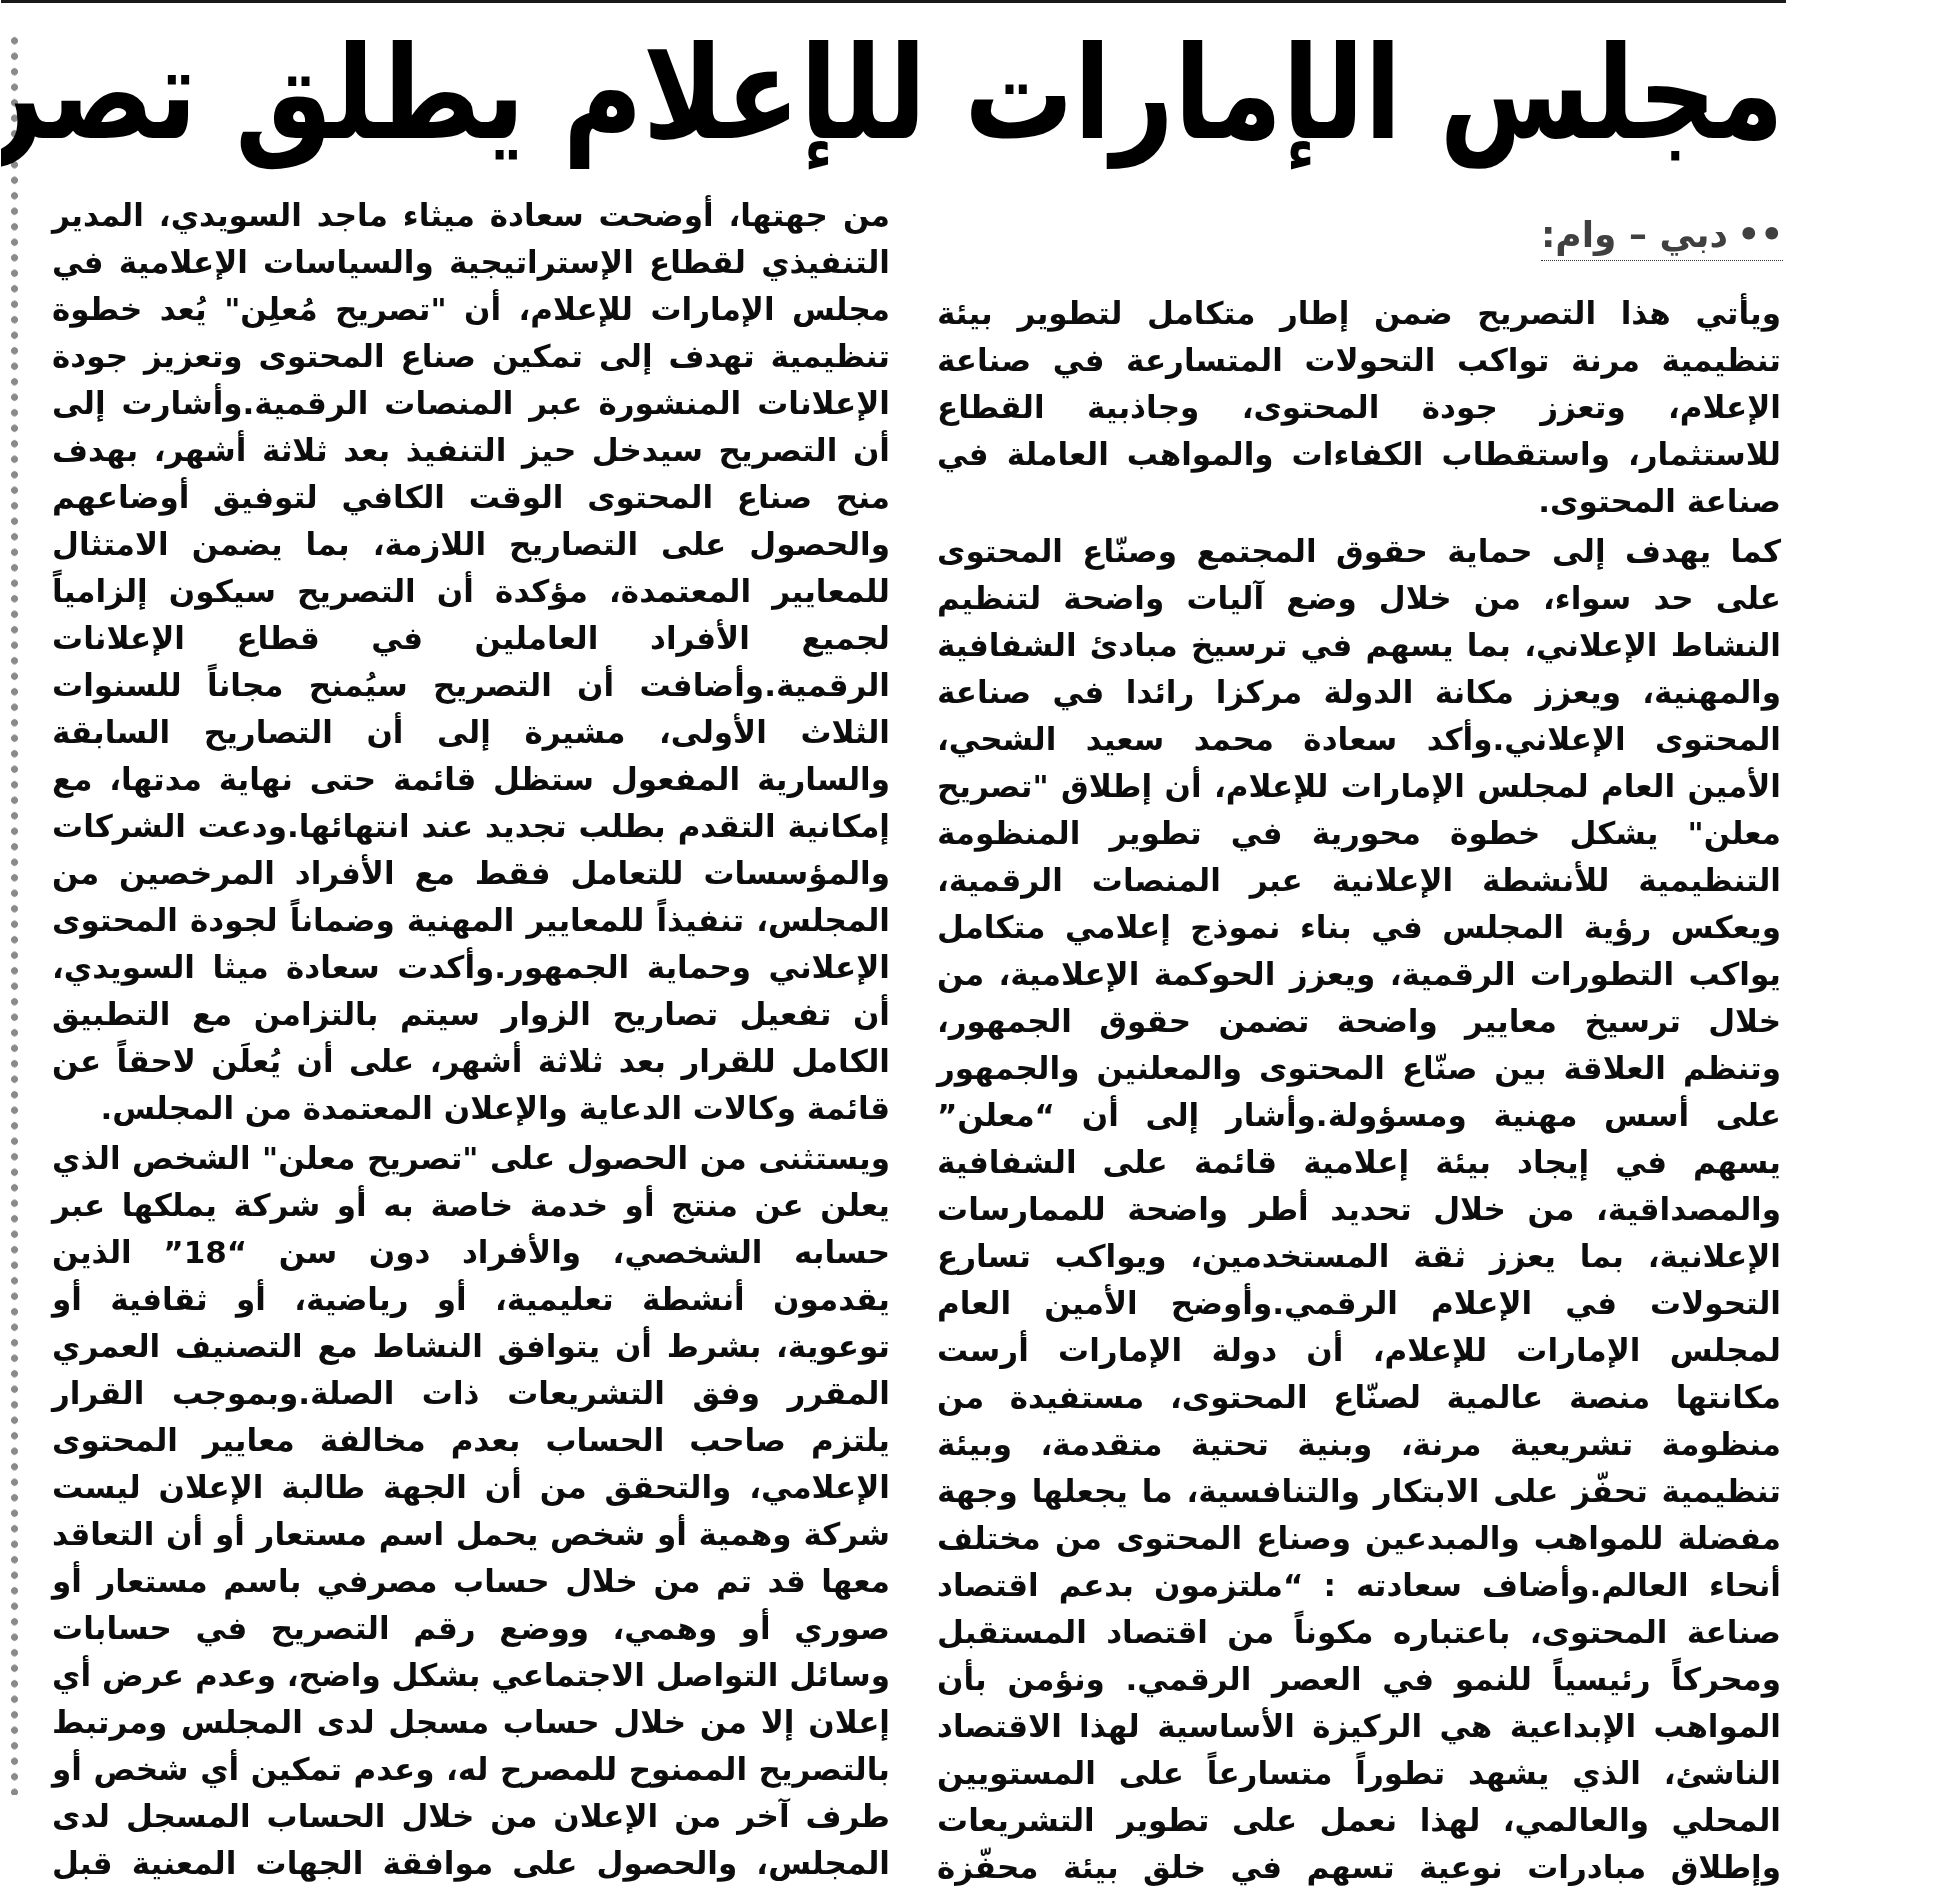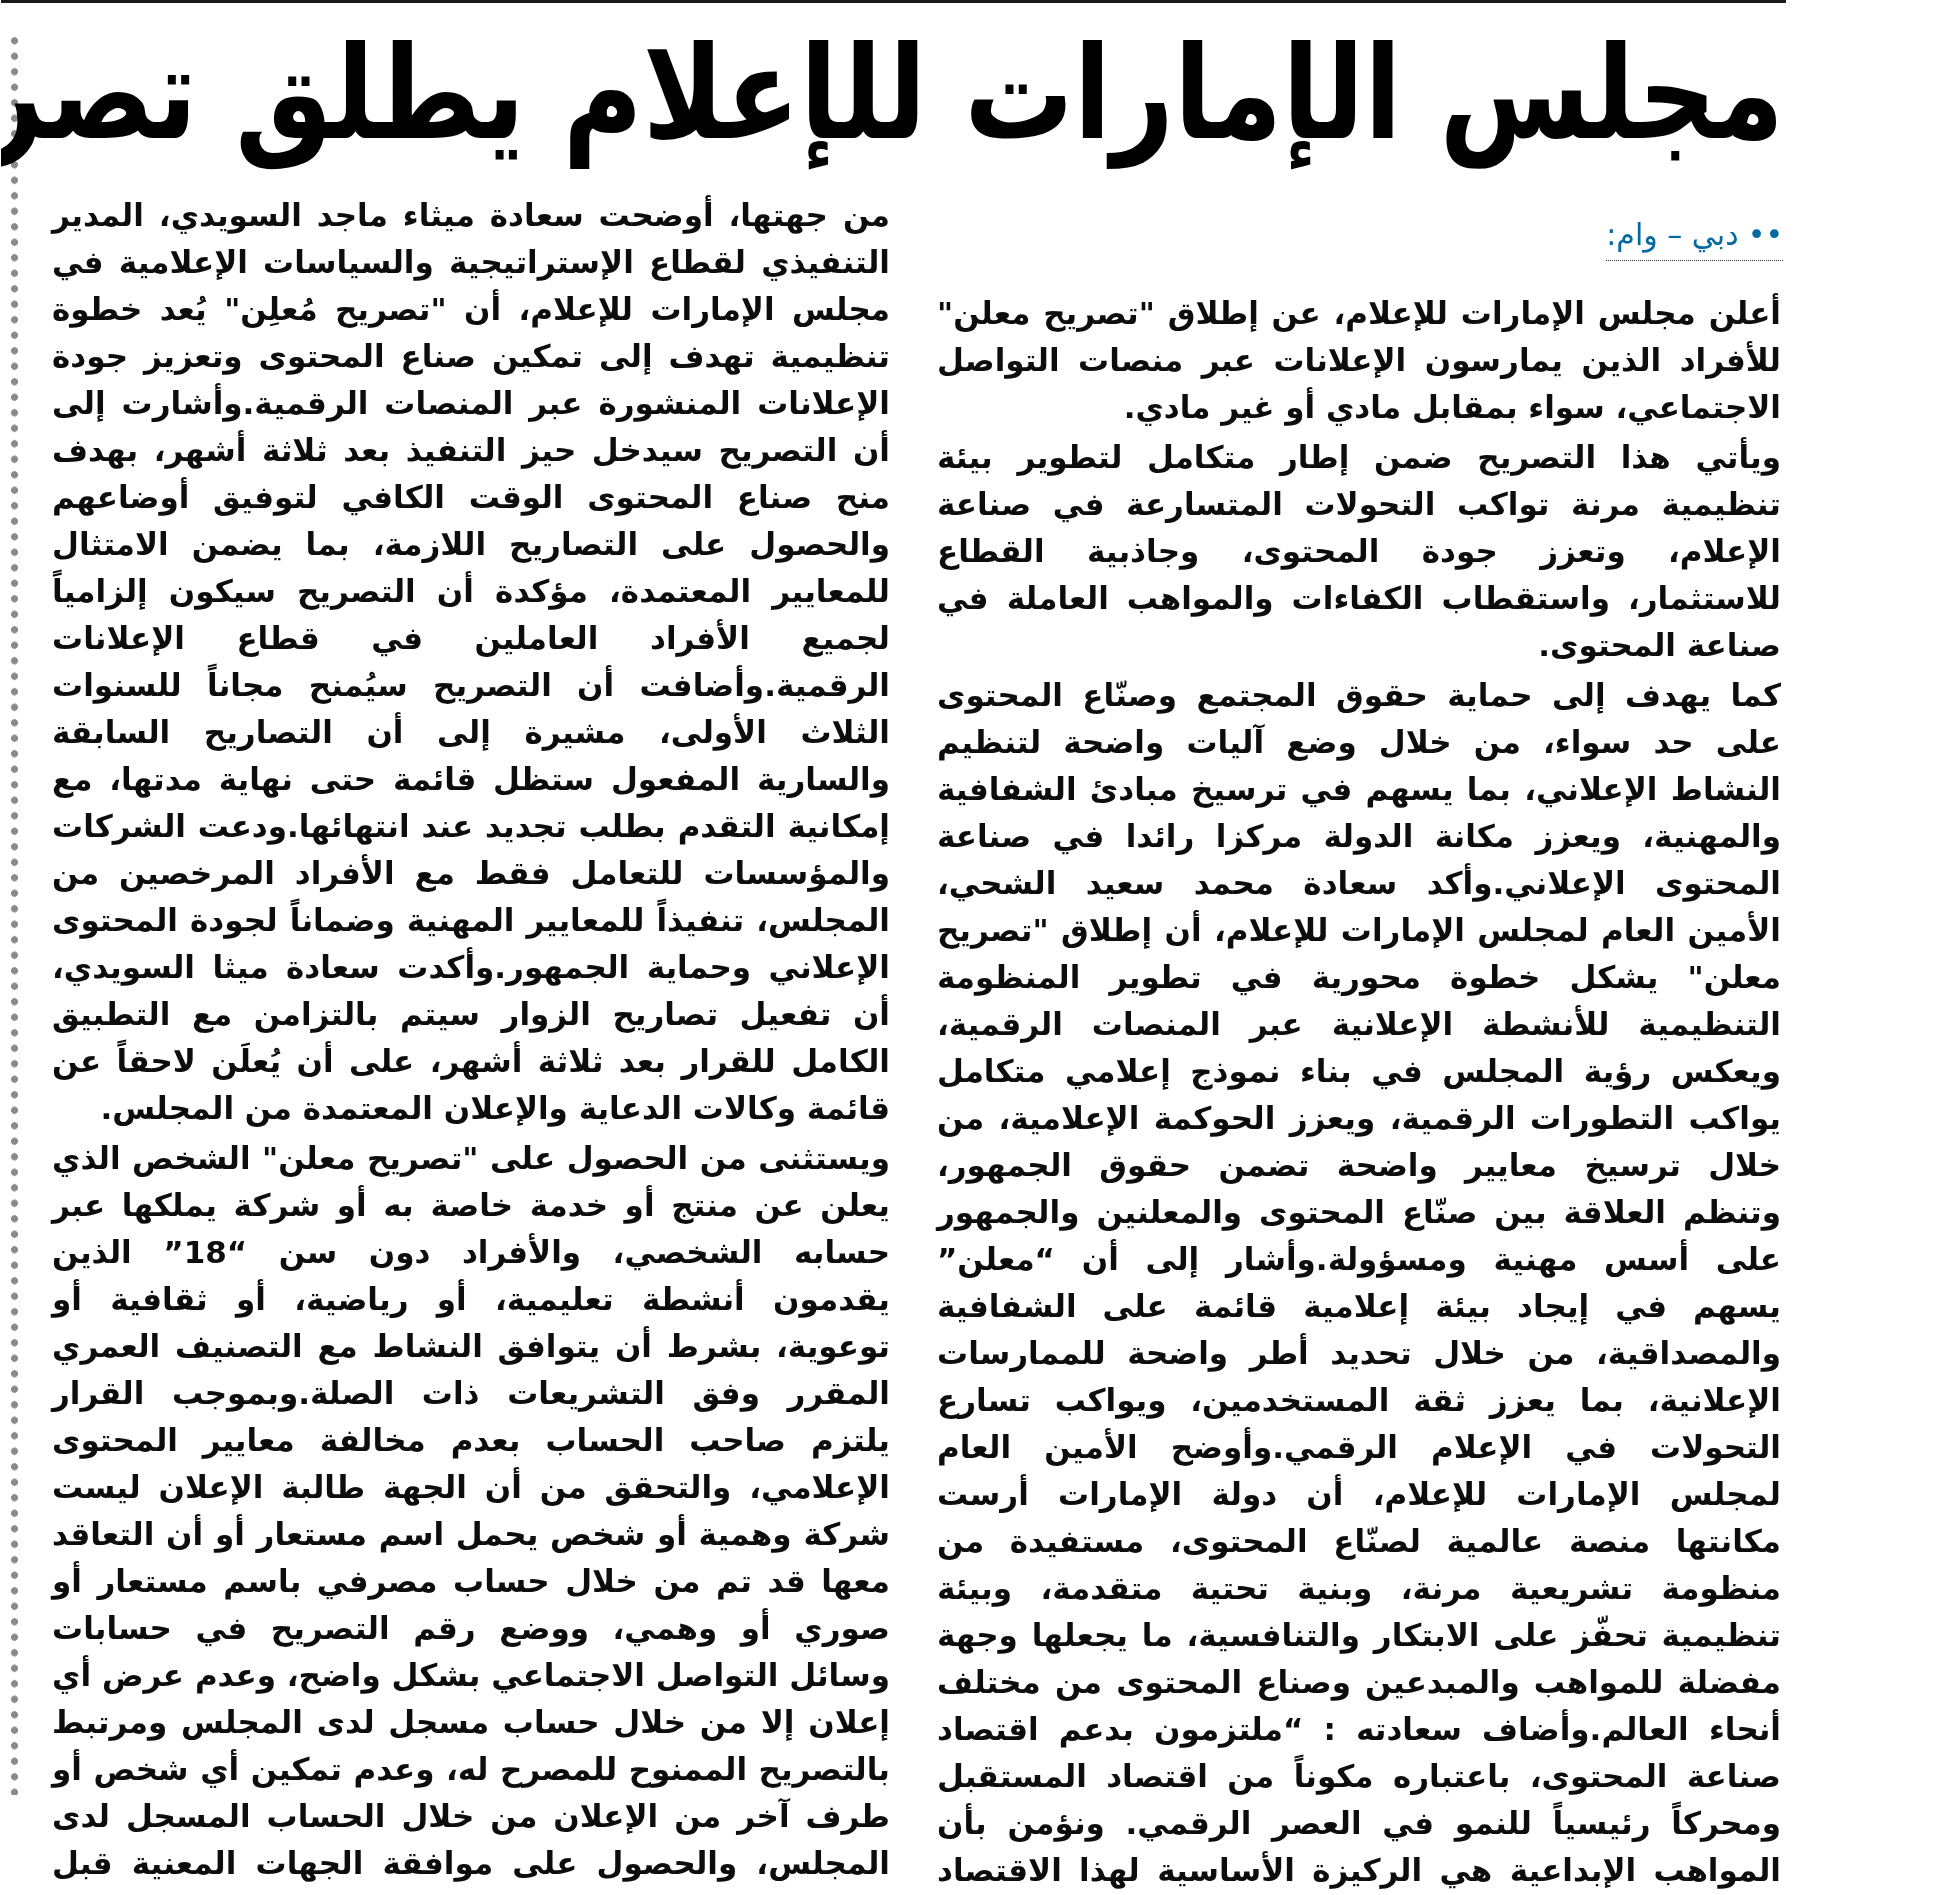--- a/index.html
+++ b/index.html
@@ -89,44 +89,43 @@
     }
     .dateline-wrap {
       position: absolute;
       right: 4.6px;
       top: 213px;
       text-align: right;
     }
     .dateline {
       display: inline-block;
       font-family: "DejaVu Sans", sans-serif;
-      font-weight: normal;
-      font-size: 30px;
+      font-weight: bold;
+      font-size: 36px;
       line-height: 43px;
       padding-bottom: 3.7px;
       border-bottom: 1.9px dotted #333;
-      color: #0369a1;
+      color: #404040;
     }
     .bullet {
       letter-spacing: 1.9px;
       margin-left: 9.3px;
     }
   </style>
 </head>
 <body>
 
 <div class="page">
   <div class="top-rule"></div>
   <div class="dot-border"></div>
 
   <h1 class="headline">مجلس الإمارات للإعلام يطلق تصريح «معلن» لتنظيم المحتوى الإعلاني للأفراد</h1>
 
   <div class="column col-right">
     <div style="height:0;"></div>
-    <p>أعلن مجلس الإمارات للإعلام، عن إطلاق "تصريح معلن" للأفراد الذين يمارسون الإعلانات عبر منصات التواصل الاجتماعي، سواء بمقابل مادي أو غير مادي.</p>
     <p>ويأتي هذا التصريح ضمن إطار متكامل لتطوير بيئة تنظيمية مرنة تواكب التحولات المتسارعة في صناعة الإعلام، وتعزز جودة المحتوى، وجاذبية القطاع للاستثمار، واستقطاب الكفاءات والمواهب العاملة في صناعة المحتوى.</p>
     <p>كما يهدف إلى حماية حقوق المجتمع وصنّاع المحتوى على حد سواء، من خلال وضع آليات واضحة لتنظيم النشاط الإعلاني، بما يسهم في ترسيخ مبادئ الشفافية والمهنية، ويعزز مكانة الدولة مركزا رائدا في صناعة المحتوى الإعلاني.وأكد سعادة محمد سعيد الشحي، الأمين العام لمجلس الإمارات للإعلام، أن إطلاق "تصريح معلن" يشكل خطوة محورية في تطوير المنظومة التنظيمية للأنشطة الإعلانية عبر المنصات الرقمية، ويعكس رؤية المجلس في بناء نموذج إعلامي متكامل يواكب التطورات الرقمية، ويعزز الحوكمة الإعلامية، من خلال ترسيخ معايير واضحة تضمن حقوق الجمهور، وتنظم العلاقة بين صنّاع المحتوى والمعلنين والجمهور على أسس مهنية ومسؤولة.وأشار إلى أن “معلن” يسهم في إيجاد بيئة إعلامية قائمة على الشفافية والمصداقية، من خلال تحديد أطر واضحة للممارسات الإعلانية، بما يعزز ثقة المستخدمين، ويواكب تسارع التحولات في الإعلام الرقمي.وأوضح الأمين العام لمجلس الإمارات للإعلام، أن دولة الإمارات أرست مكانتها منصة عالمية لصنّاع المحتوى، مستفيدة من منظومة تشريعية مرنة، وبنية تحتية متقدمة، وبيئة تنظيمية تحفّز على الابتكار والتنافسية، ما يجعلها وجهة مفضلة للمواهب والمبدعين وصناع المحتوى من مختلف أنحاء العالم.وأضاف سعادته : “ملتزمون بدعم اقتصاد صناعة المحتوى، باعتباره مكوناً من اقتصاد المستقبل ومحركاً رئيسياً للنمو في العصر الرقمي. ونؤمن بأن المواهب الإبداعية هي الركيزة الأساسية لهذا الاقتصاد الناشئ، الذي يشهد تطوراً متسارعاً على المستويين المحلي والعالمي، لهذا نعمل على تطوير التشريعات وإطلاق مبادرات نوعية تسهم في خلق بيئة محفّزة تستقطب الأفراد والشركات، وتعزز من مساهمة هذا القطاع في الاقتصاد الوطني، بما يواكب طموحات دولة الإمارات ويعكس رؤيتها للمستقبل” .</p>
   </div>
 
   <div class="dateline-wrap" style="right: 2.8px; left: auto; width: auto; position: absolute; top: 213px;">
     <span class="dateline">
       <span class="bullet">••</span><span>دبي – وام:</span>
     </span>
   </div>
 

